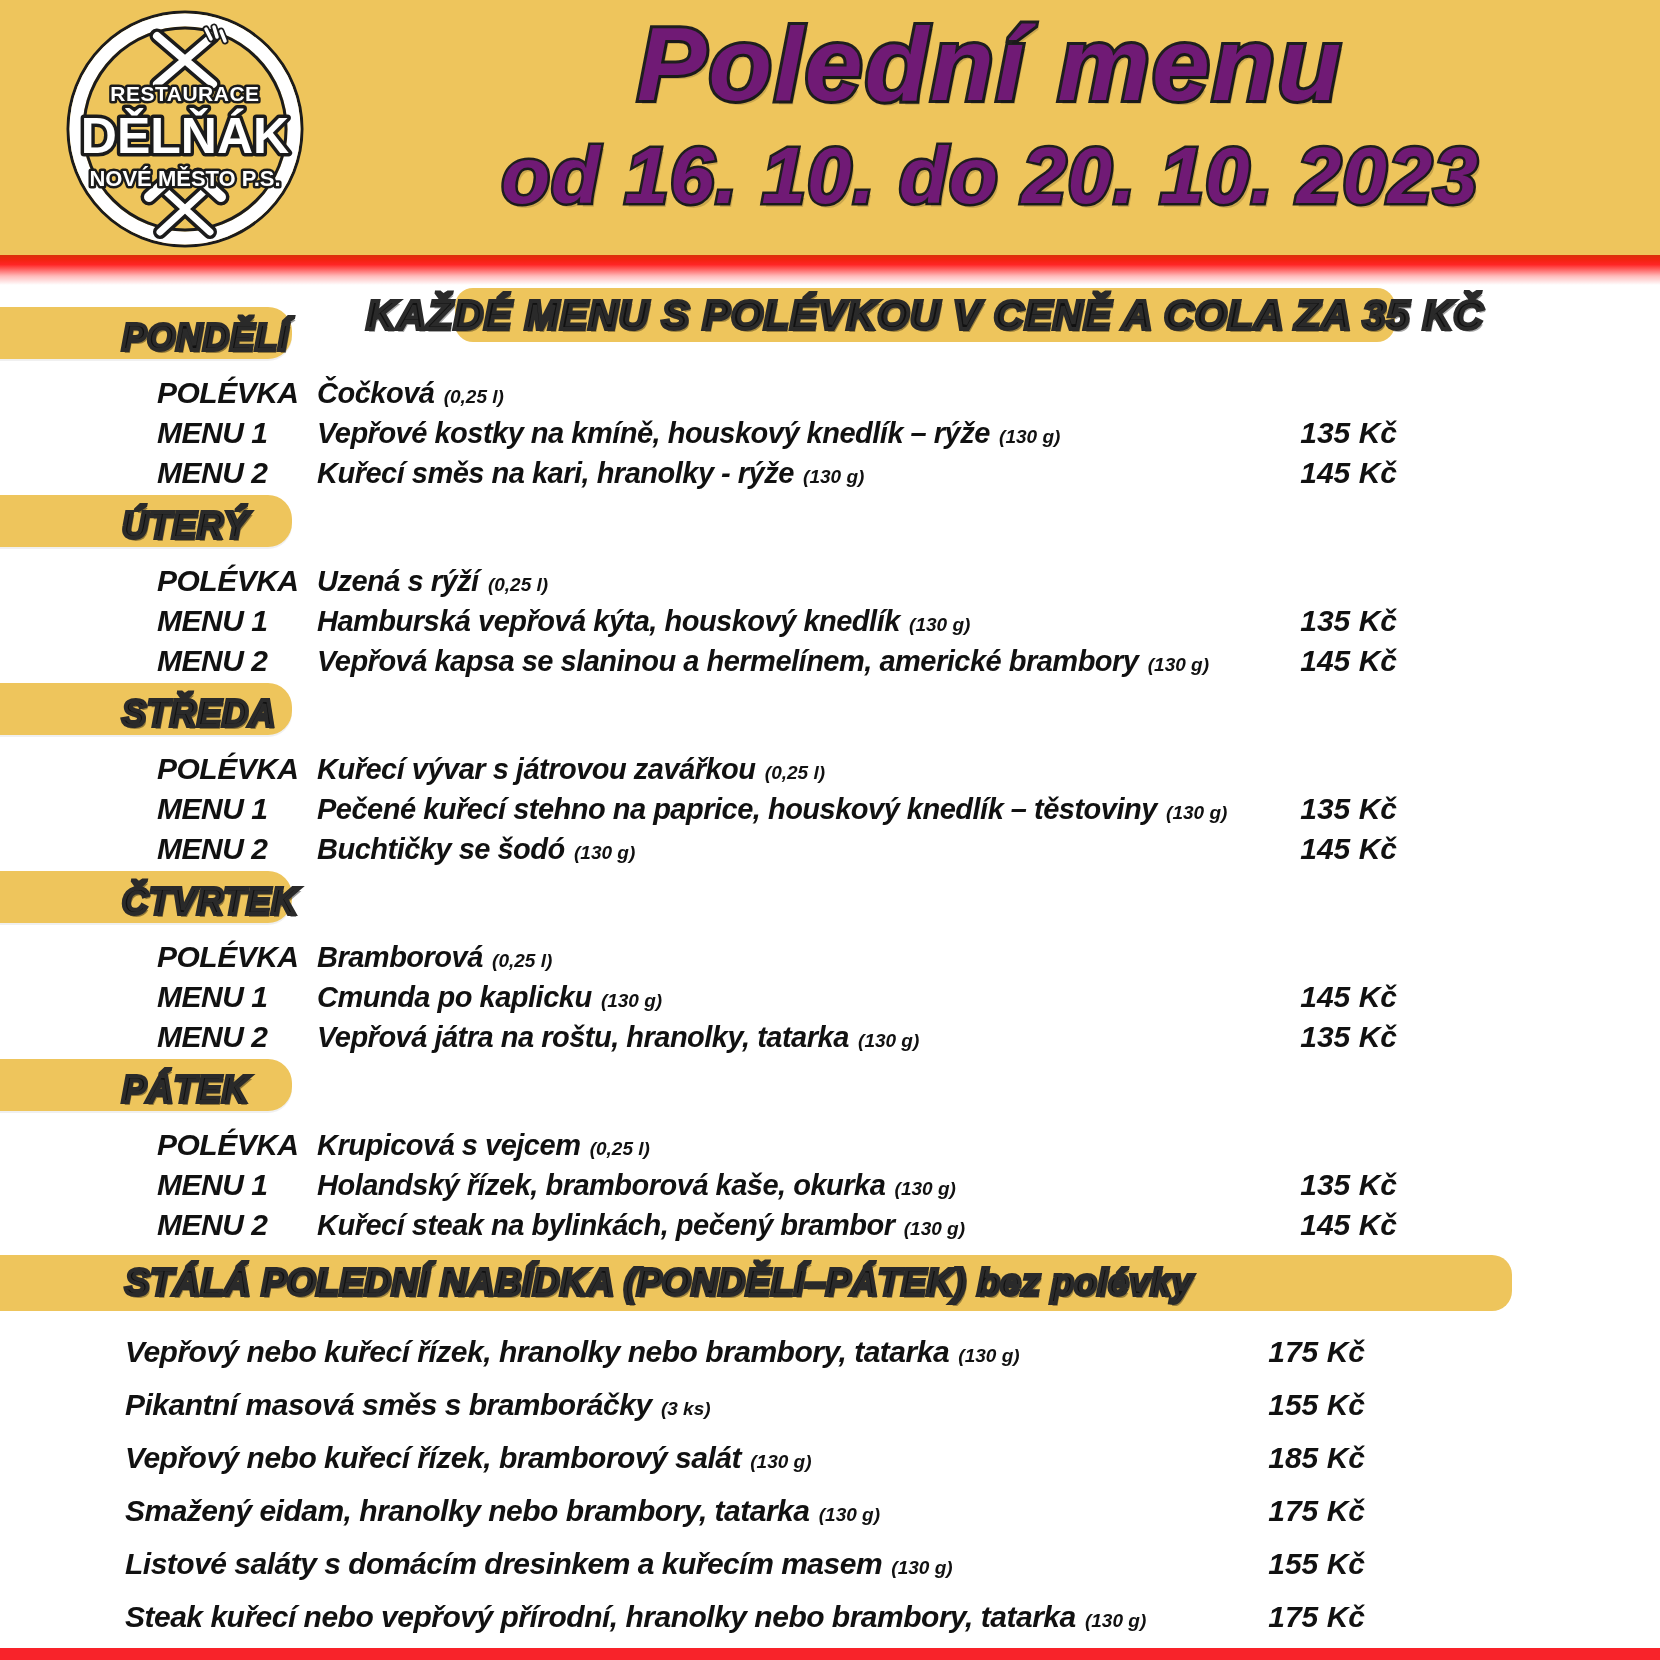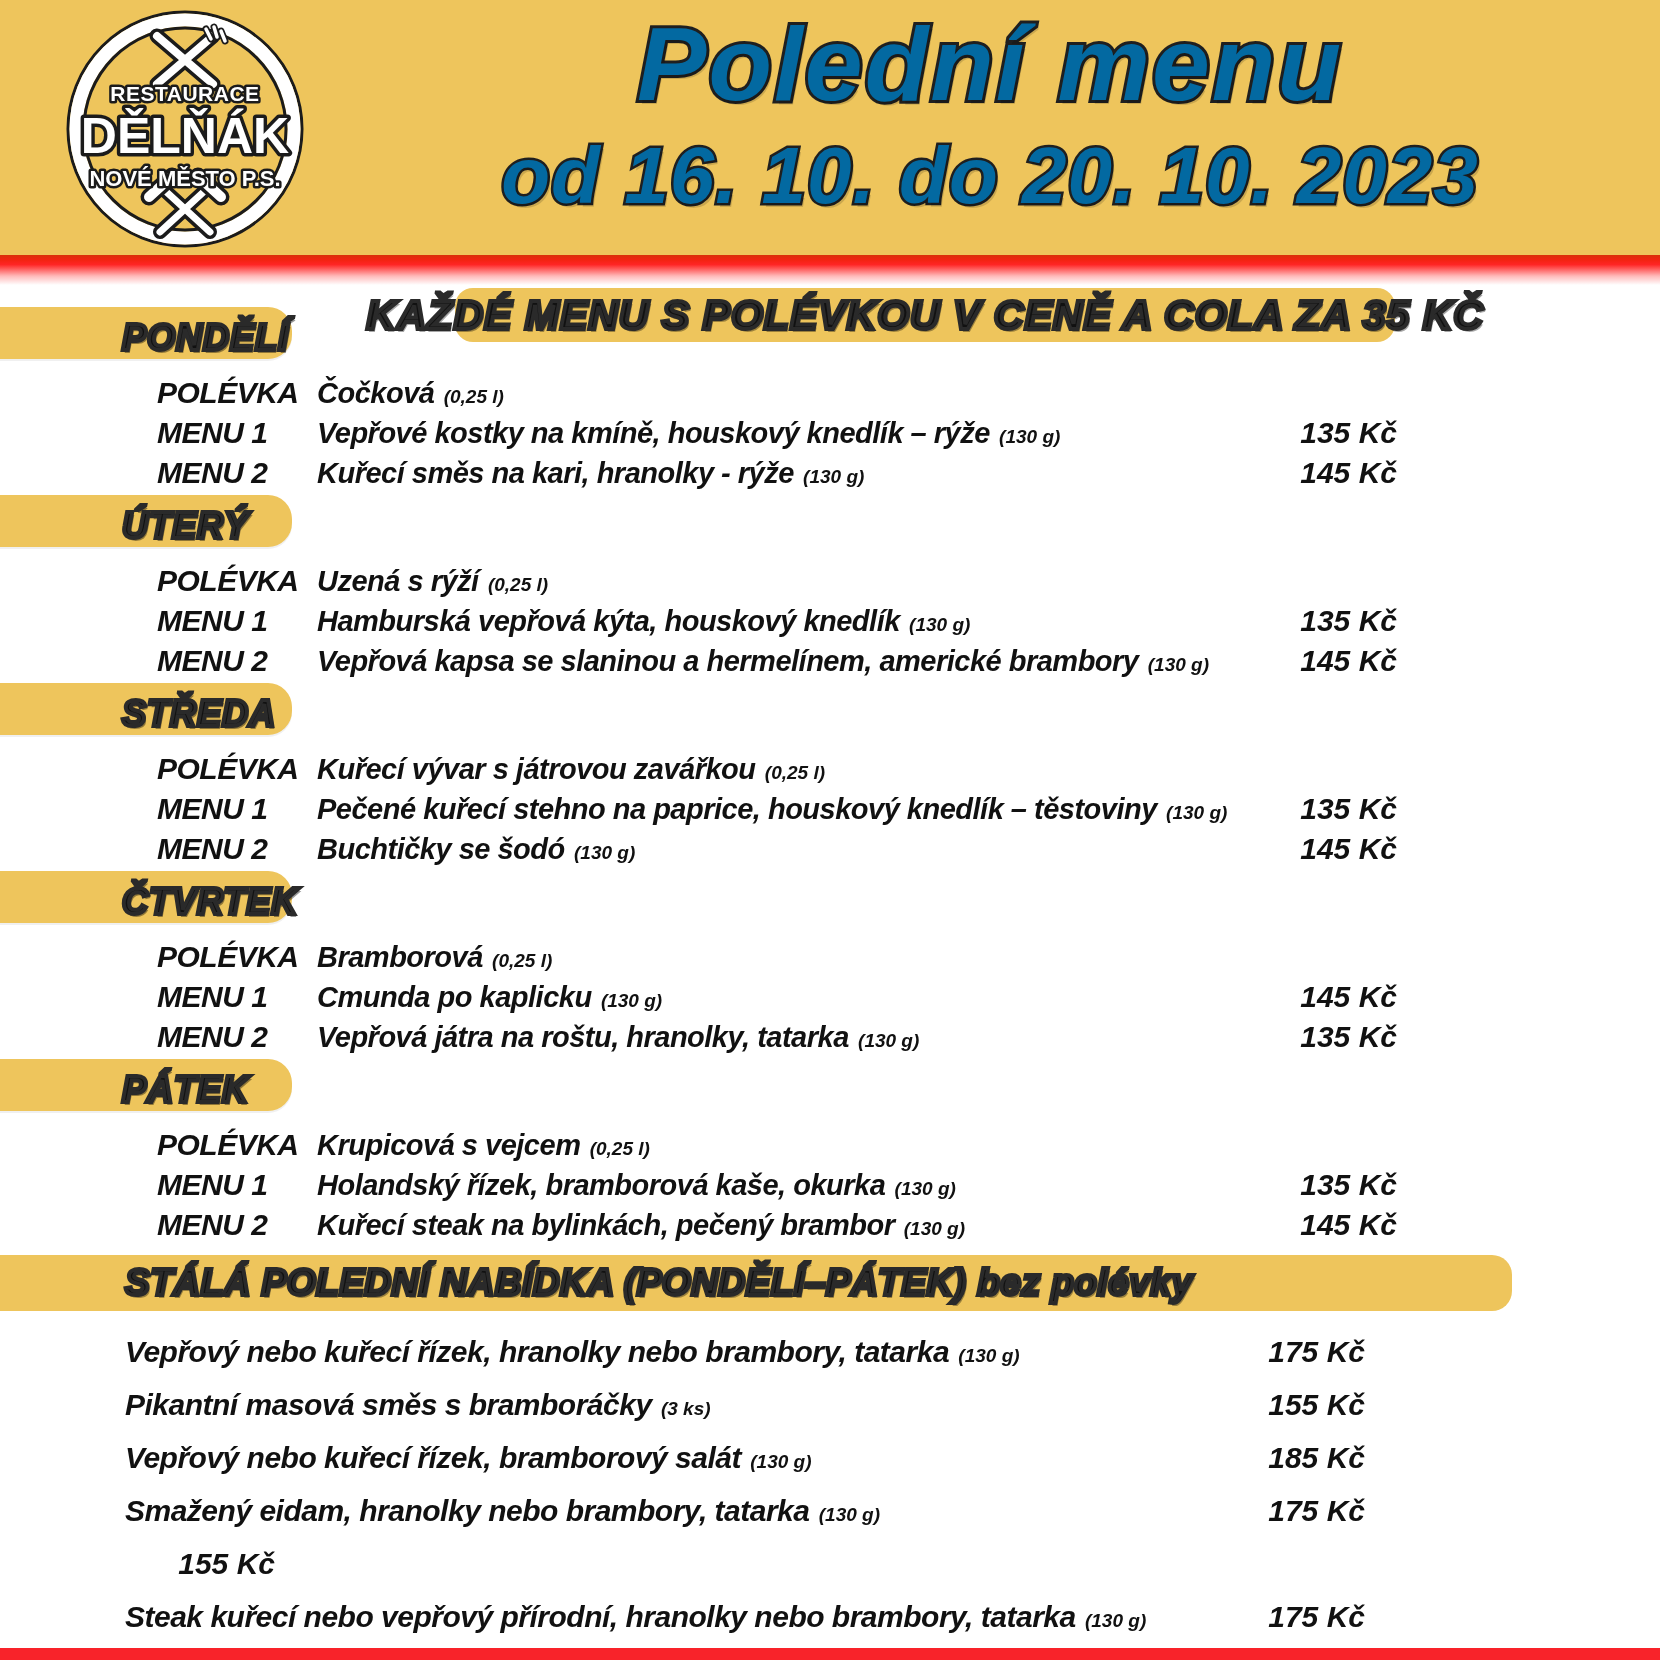--- a/index.html
+++ b/index.html
@@ -28,21 +28,21 @@
     stroke:#1b1b1b;
     paint-order:stroke;
     stroke-linejoin:round;
     text-anchor:middle;
   }
   .titles{
     position:absolute;left:330px;right:10px;top:0;height:255px;
     text-align:center;
   }
   .outlined{
-    color:#0369a1;
+    color:#701a75;
     -webkit-text-stroke:5px #1f1f1f;
     paint-order:stroke fill;
     text-shadow:3px 4px 0 rgba(0,0,0,0.15);
   }
   .title{
     margin:0;
     font-size:104px;
     line-height:128px;
     font-weight:bold;
     font-style:italic;
@@ -346,20 +346,21 @@
         </div>
         <div class="row">
           <span class="dish">Vepřový nebo kuřecí řízek, bramborový salát<span class="portion"> (130 g)</span></span>
           <span class="price">185 Kč</span>
         </div>
         <div class="row">
           <span class="dish">Smažený eidam, hranolky nebo brambory, tatarka<span class="portion"> (130 g)</span></span>
           <span class="price">175 Kč</span>
         </div>
         <div class="row">
+          <span class="dish">Listové saláty s domácím dresinkem a kuřecím masem<span class="portion"> (130 g)</span></span>
           <span class="price">155 Kč</span>
         </div>
         <div class="row">
           <span class="dish">Steak kuřecí nebo vepřový přírodní, hranolky nebo brambory, tatarka<span class="portion"> (130 g)</span></span>
           <span class="price">175 Kč</span>
         </div>
       </div>
   </div>
 
   <div class="bottom-stripe"></div>

